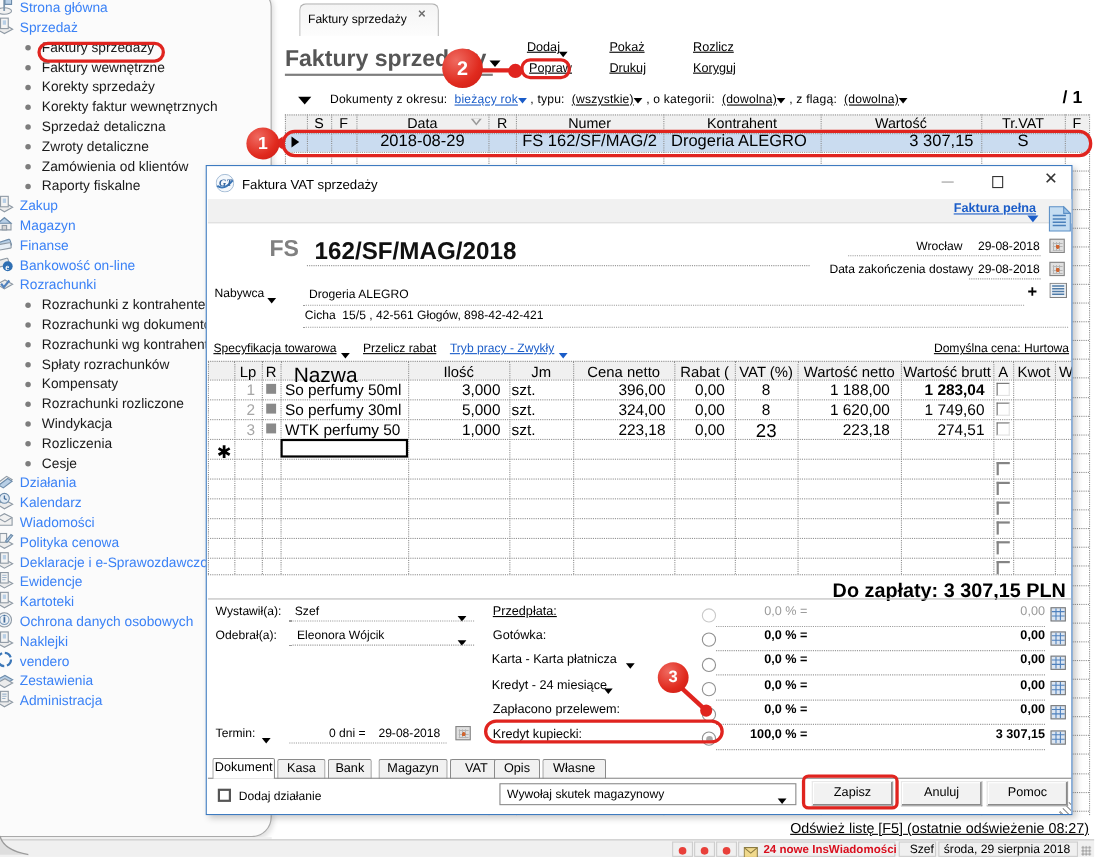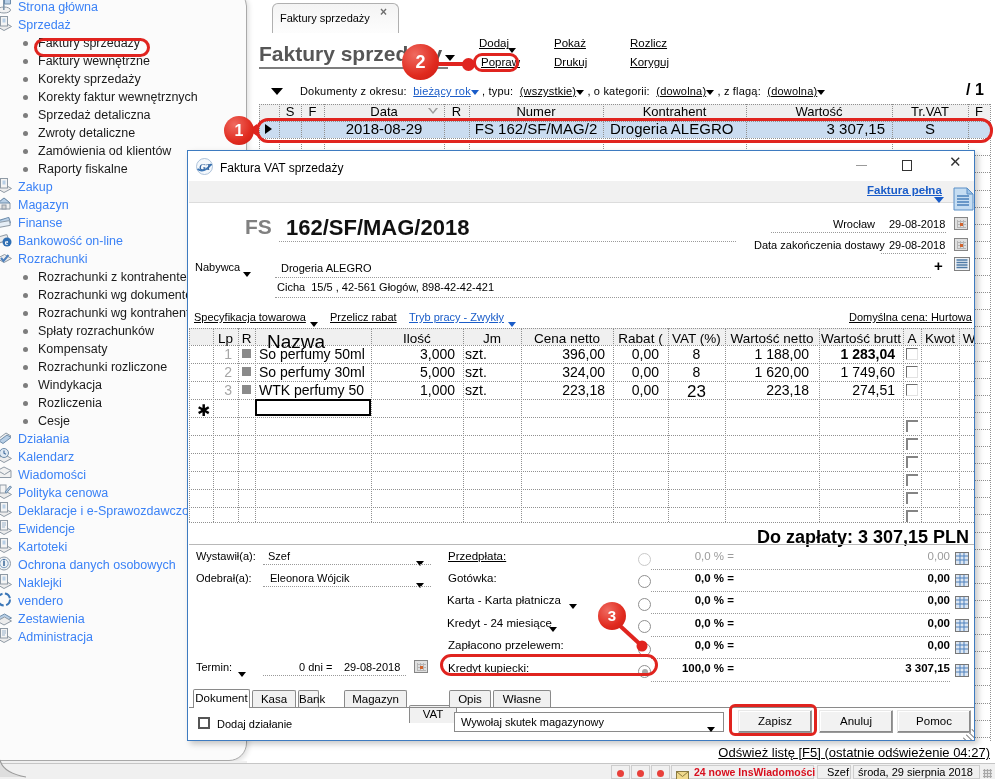--- a/index.html
+++ b/index.html
@@ -519,40 +519,40 @@
         <div class="abs  right" style="font-size:11.5px;font-weight:bold;white-space:nowrap;left:473px;top:510.5px;width:73px;">100,0 % =</div>
         <div class="abs  right" style="font-size:11.5px;font-weight:bold;white-space:nowrap;left:662px;top:510.5px;width:100px;">3 307,15</div>
         <div class="calc" style="left:767px;top:512.5px;">
           <svg width="12" height="11" viewBox="0 0 12 11" style="position:absolute;left:0;top:0;">
             <path d="M0 3h12M0 7h12M4 0v11M8 0v11" stroke="#4f81bd" stroke-width="1"></path>
           </svg>
         </div>
         <div class="pdot" style="left:463px;top:529.5px;width:299px;"></div>
         <div class="dtab" style="left:5px;width:57px;background:#fff;height:19px;top:538px;z-index:3;">Dokument</div>
         <div class="dtab" style="left:64px;width:44px;top:539px;">Kasa</div>
-        <div class="dtab" style="left:110px;width:21px;top:539px;">Bank</div>
+        <div class="dtab" style="left:110px;width:40px;top:539px;">Bank</div>
         <div class="dtab" style="left:156px;width:63px;top:539px;">Magazyn</div>
-        <div class="dtab" style="left:221px;width:48px;top:554px;">VAT</div>
+        <div class="dtab" style="left:221px;width:48px;top:539px;">VAT</div>
         <div class="dtab" style="left:261px;width:42px;top:539px;">Opis</div>
         <div class="dtab" style="left:305px;width:58px;top:539px;">Własne</div>
         <div class="abs" style="left:1px;top:556px;width:786px;height:1px;background:#8a8a8a;"></div>
         <div class="abs" style="left:10px;top:566px;width:12px;height:12px;border:2px solid #555;background:#fff;"></div>
         <div class="abs t11" style="left:29px;top:567px;">Dodaj działanie</div>
         <div class="abs" style="left:266px;top:561px;width:270px;height:20px;border:1px solid #8a8a8a;background:#fff;"></div>
         <div class="abs t11" style="left:273px;top:565px;">Wywołaj skutek magazynowy</div>
         <div class="abs" style="left:519px;top:569px;"><span class="tri"></span></div>
         <div class="btn" style="left:550px;top:559px;width:74px;">Zapisz</div>
         <div class="btn" style="left:631px;top:559px;width:74px;">Anuluj</div>
         <div class="btn" style="left:709px;top:559px;width:74px;">Pomoc</div>
       </div>
 
   <div class="abs" style="left:773px;top:576px;width:13px;height:13px;background:repeating-linear-gradient(45deg,transparent 0 2.5px,#a8a8a8 2.5px 4px);clip-path:polygon(100% 0,100% 100%,0 100%);"></div>
 </div>
 
-<div class="abs u" style="left:600px;top:745px;width:390px;text-align:right;font-size:13px;white-space:nowrap;">Odśwież listę [F5] (ostatnie odświeżenie 04:27)</div>
+<div class="abs u" style="left:600px;top:745px;width:390px;text-align:right;font-size:13px;white-space:nowrap;">Odśwież listę [F5] (ostatnie odświeżenie 08:27)</div>
 
 <div id="statusbar">
   <div class="scell" style="left:611px;width:19px;">
         <div class="reddot" style="left:5px;"></div>
       </div>
   <div class="scell" style="left:631px;width:19px;">
         <div class="reddot" style="left:5px;"></div>
       </div>
   <div class="scell" style="left:651px;width:19px;">
         <div class="reddot" style="left:5px;"></div>

